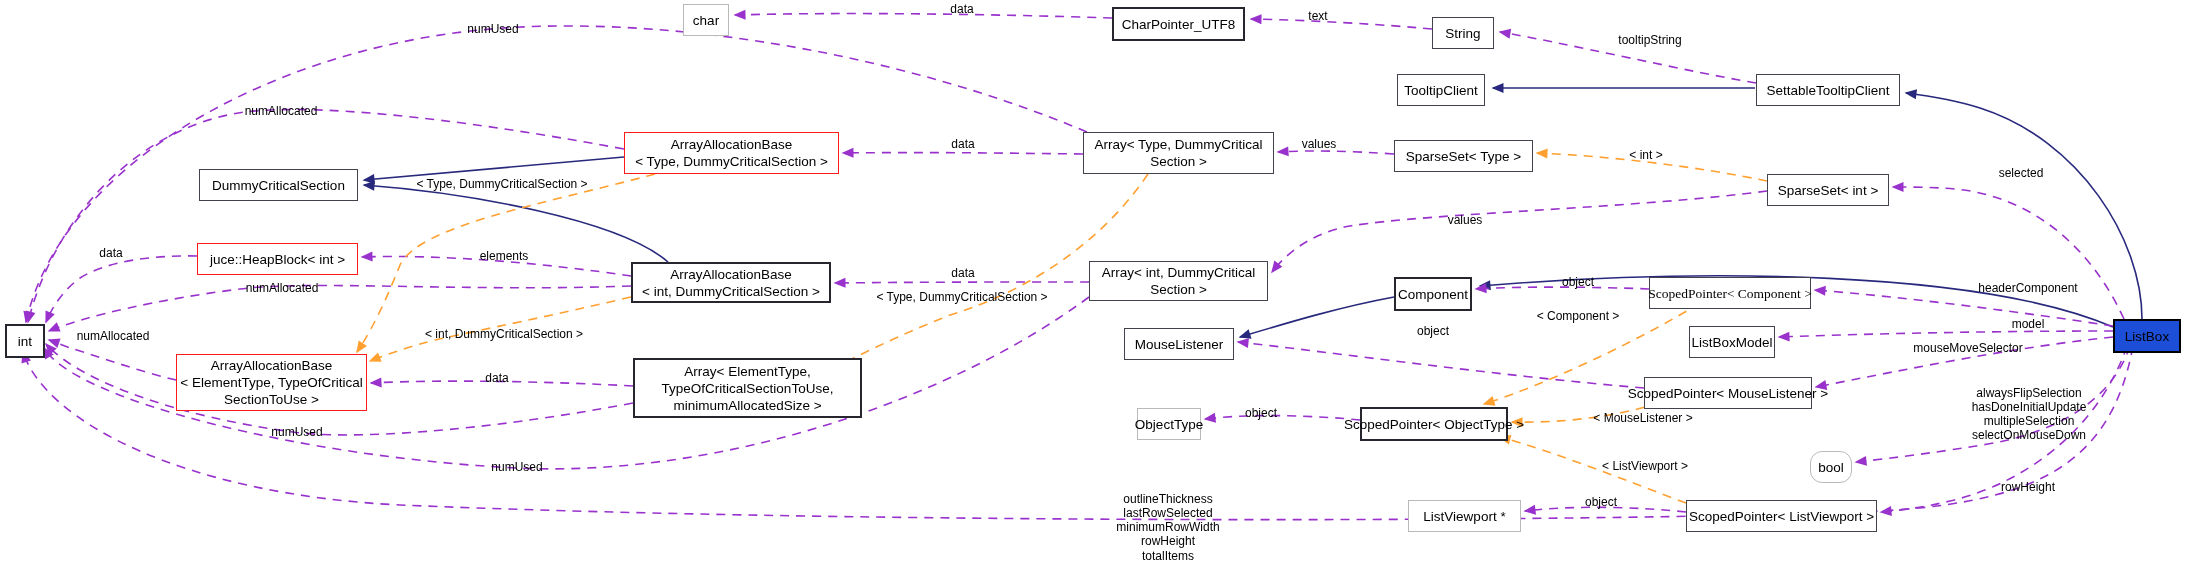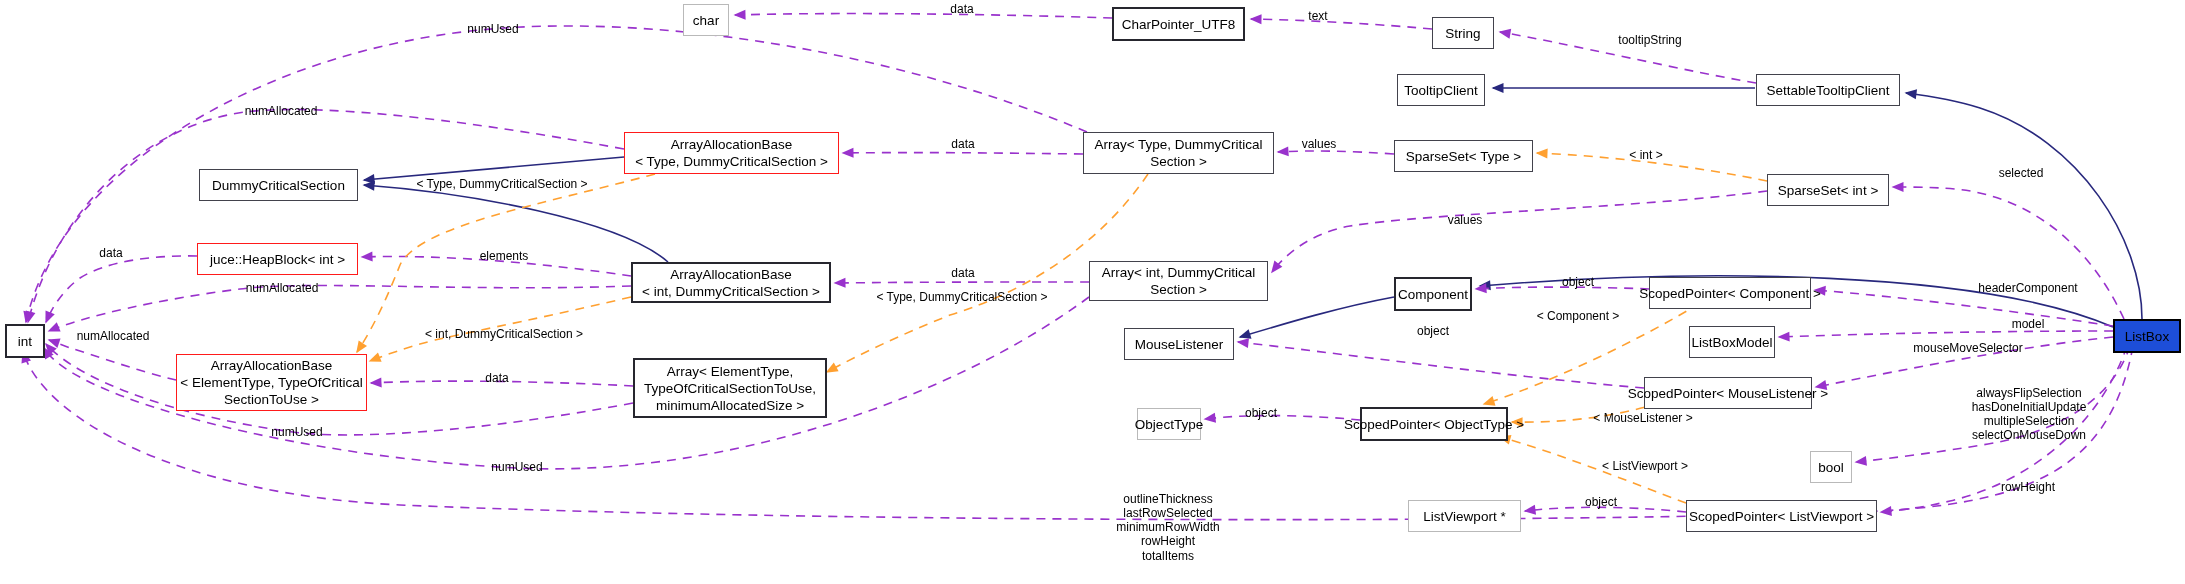--- a/index.html
+++ b/index.html
@@ -240,49 +240,49 @@
       <div class="node plain" style="left: 1089px; top: 261px; width: 179px; height: 40px;">
         <div>Array&lt; int, DummyCritical</div>
         <div>Section &gt;</div>
       </div>
       <div class="node bold" style="left: 1394px; top: 277px; width: 78px; height: 25px;">
         <div>Component</div>
       </div>
       <div class="node plain" style="left: 1124px; top: 328px; width: 110px; height: 25px;">
         <div>MouseListener</div>
       </div>
-      <div class="node plain" style="left: 1649px; top: 277px; width: 162px; height: 26px;">
+      <div class="node plain" style="left: 1649px; top: 277px; width: 162px; height: 26px; font-family: Liberation Serif, serif;">
         <div>ScopedPointer&lt; Component &gt;</div>
       </div>
       <div class="node plain" style="left: 1689px; top: 326px; width: 86px; height: 26px;">
         <div>ListBoxModel</div>
       </div>
       <div class="node plain" style="left: 1644px; top: 377px; width: 168px; height: 26px;">
         <div>ScopedPointer&lt; MouseListener &gt;</div>
       </div>
       <div class="node bold" style="left: 5px; top: 324px; width: 40px; height: 26px;">
         <div>int</div>
       </div>
       <div class="node red" style="left: 176px; top: 354px; width: 191px; height: 57px;">
         <div>ArrayAllocationBase</div>
         <div>&lt; ElementType, TypeOfCritical</div>
         <div>SectionToUse &gt;</div>
       </div>
-      <div class="node bold" style="left: 633px; top: 358px; width: 194px; height: 60px; justify-content: center;">
+      <div class="node bold" style="left: 633px; top: 358px; width: 229px; height: 60px; justify-content: center;">
         <div>Array&lt; ElementType,</div>
         <div>TypeOfCriticalSectionToUse,</div>
         <div>minimumAllocatedSize &gt;</div>
       </div>
       <div class="node gray" style="left: 1137px; top: 408px; width: 64px; height: 25px;">
         <div>ObjectType</div>
       </div>
       <div class="node bold" style="left: 1360px; top: 407px; width: 148px; height: 27px;">
         <div>ScopedPointer&lt; ObjectType &gt;</div>
       </div>
-      <div class="node gray" style="left: 1810px; top: 451px; width: 42px; height: 24px;">
+      <div class="node gray" style="left: 1810px; top: 451px; width: 42px; height: 24px; border-radius: 12px;">
         <div>bool</div>
       </div>
       <div class="node gray" style="left: 1408px; top: 500px; width: 113px; height: 26px;">
         <div>ListViewport *</div>
       </div>
       <div class="node plain" style="left: 1686px; top: 500px; width: 191px; height: 26px;">
         <div>ScopedPointer&lt; ListViewport &gt;</div>
       </div>
       <div class="node focus" style="left: 2113px; top: 319px; width: 68px; height: 27px;">
         <div>ListBox</div>

